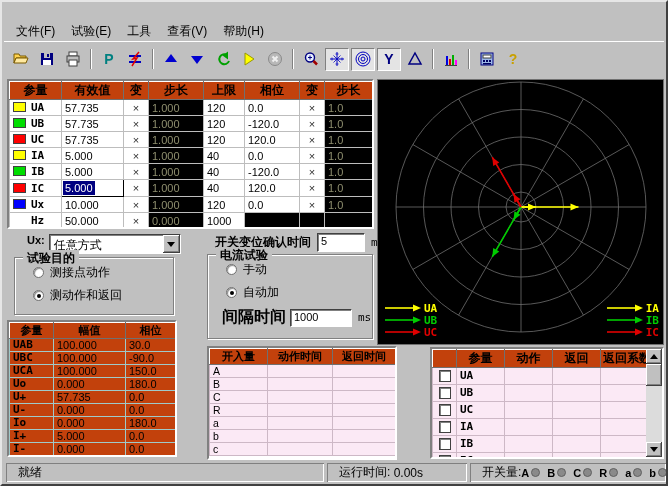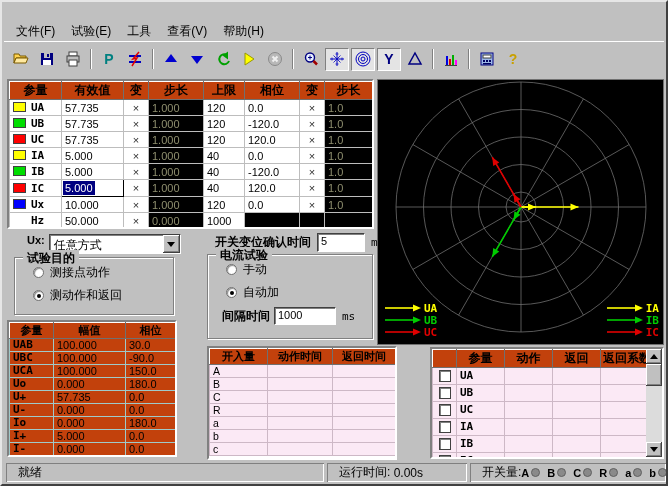--- a/index.html
+++ b/index.html
@@ -78,21 +78,21 @@
   .groupbox{position:absolute;border:1px solid #808080;box-shadow:1px 1px 0 #fff,inset 1px 1px 0 #fff;background:#c0c0c0;}
   .groupbox .gtitle{position:absolute;top:-8px;left:8px;background:#c0c0c0;padding:0 4px;font-size:12px;font-weight:bold;}
   #purpose-group{left:12px;top:255px;width:160px;height:58px;}
   #mode-group{left:205px;top:252px;width:166px;height:85px;}
   .radio-row{display:flex;align-items:center;margin:6px 0 0 18px;}
   .radio{position:relative;display:inline-block;width:11px;height:11px;border-radius:50%;background:#fff;
     border:1px solid #707070;box-shadow:inset 1px 1px 1px rgba(0,0,0,.45);}
   .radio.on::after{content:"";position:absolute;left:2.5px;top:2.5px;width:4px;height:4px;border-radius:50%;background:#000;}
   .radio-label{font-size:12px;margin-left:6px;}
   .interval-row{display:flex;align-items:center;margin:6px 0 0 14px;}
-  .interval-row .lbl{font-size:12px;font-weight:bold;margin-right:4px;}
+  .interval-row .lbl{font-size:16px;font-weight:bold;margin-right:4px;}
   
   #phasor{position:absolute;left:375px;top:77px;width:287px;height:266px;background:#000;border:1px solid #707070;}
   .legend{position:absolute;bottom:6px;display:flex;flex-direction:column;gap:0px;}
   .legend-left{left:6px;}  .legend-right{right:4px;}
   .leg-row{display:flex;align-items:center;height:12px;}
   .leg-label{font-family:"DejaVu Sans Mono",monospace;font-size:11px;font-weight:bold;line-height:11px;}
   
   .statusbar{position:absolute;left:2px;right:2px;top:459px;height:23px;background:#c0c0c0;}
   .spanel{position:absolute;top:2px;height:19px;box-shadow:inset 1px 1px #808080,inset -1px -1px #fff;
     font-size:12px;display:flex;align-items:center;padding:0 12px;white-space:nowrap;overflow:hidden;}

